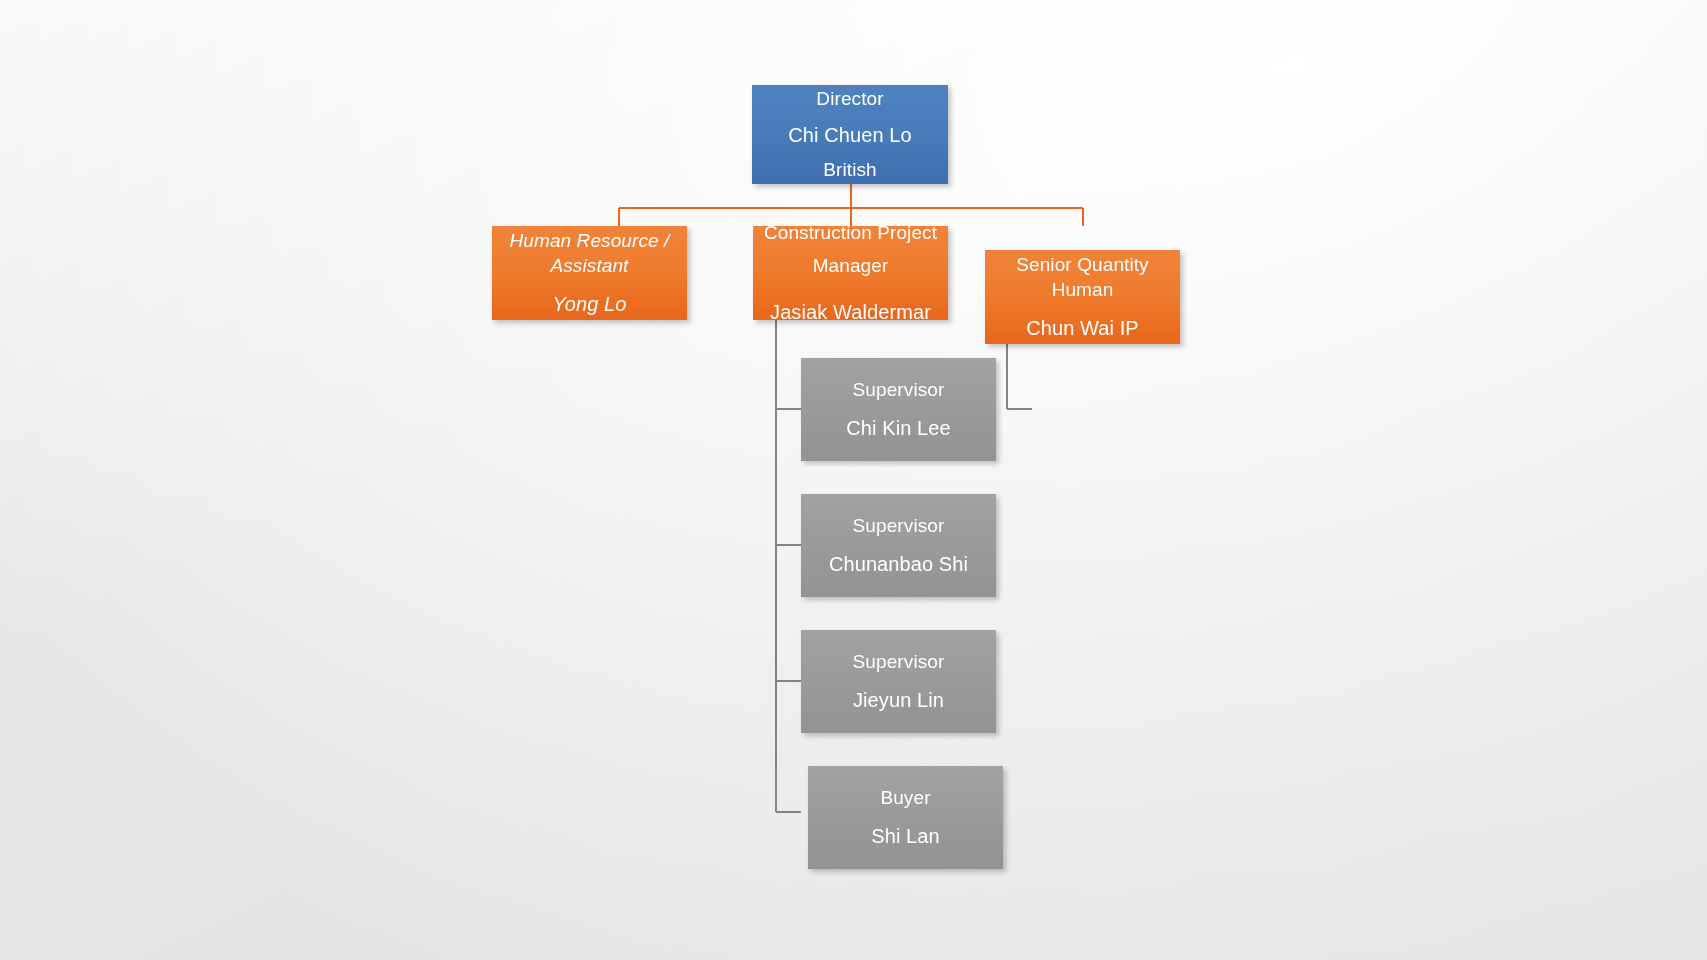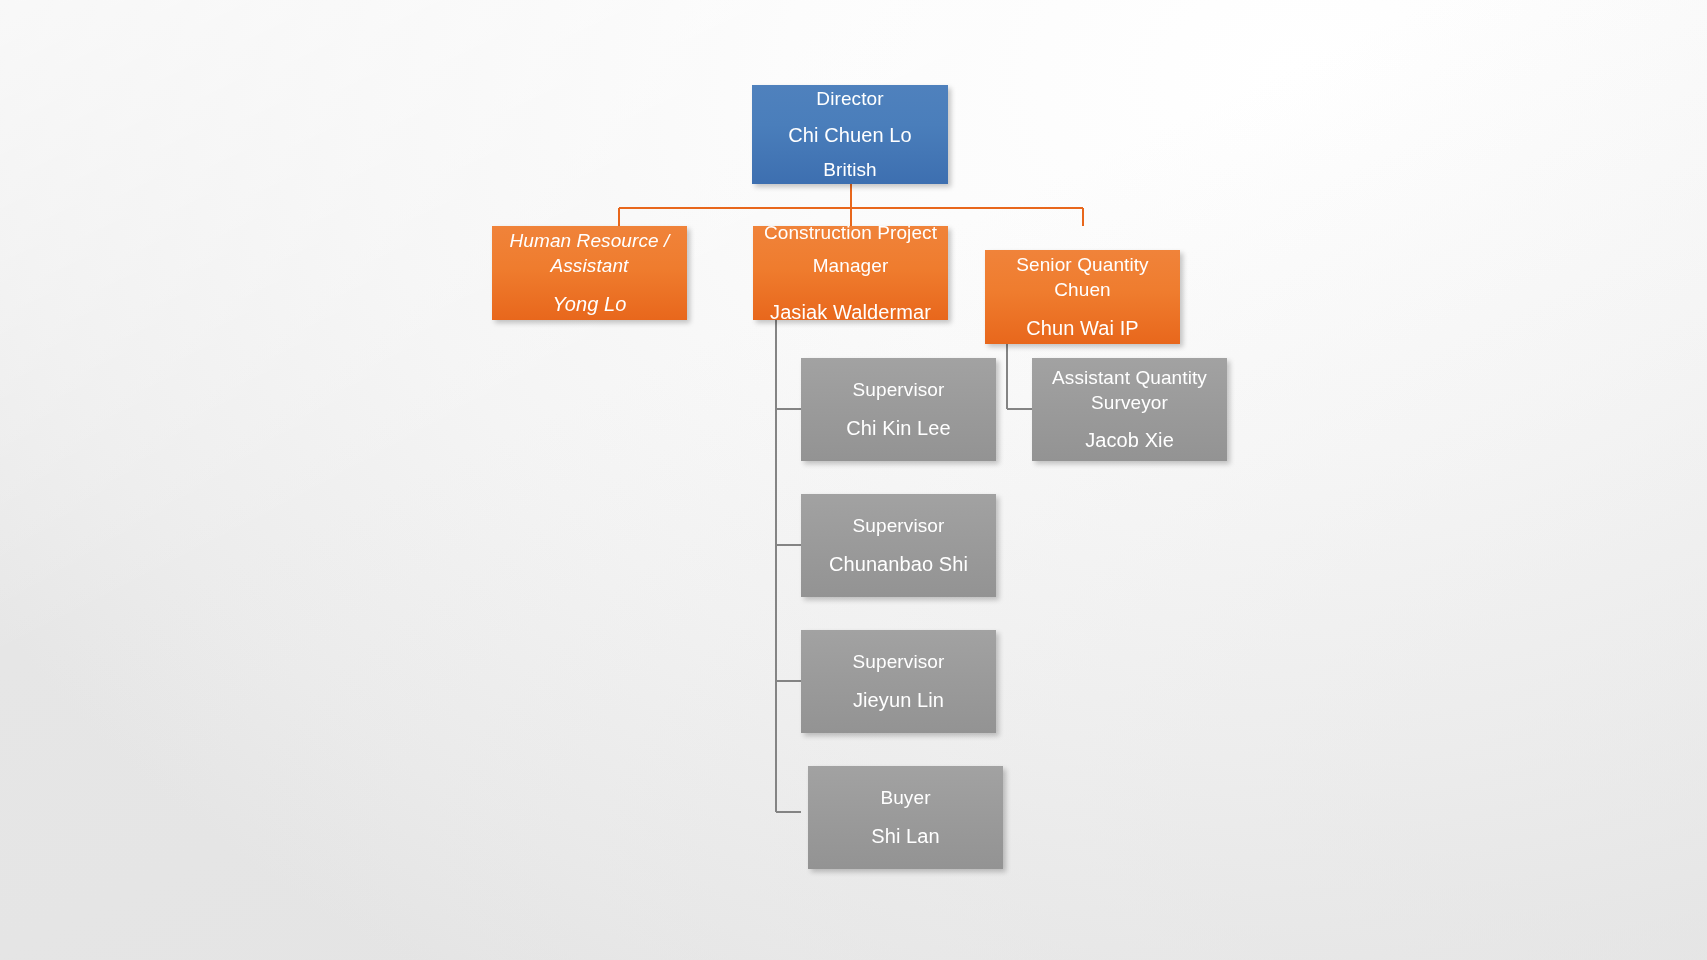--- a/index.html
+++ b/index.html
@@ -132,34 +132,29 @@
   </div>
 
   <div class="node level-manager" style="left:753px; top:226px; width:195px; height:94px;gap:8px;">
     <span class="role">Construction Project</span>
     <span class="role">Manager</span>
     <span class="person">Jasiak Waldermar</span>
   </div>
 
   <div class="node level-manager" style="left:985px; top:226px; width:195px; height:94px;margin-top:24px;">
     <span class="role">Senior Quantity</span>
-    <span class="role">Chuen</span>
+    <span class="role">Human</span>
     <span class="person">Chun Wai IP</span>
   </div>
 
   <div class="node level-staff" style="left:801px; top:358px; width:195px; height:103px;">
     <span class="role">Supervisor</span>
     <span class="person">Chi Kin Lee</span>
   </div>
 
-  <div class="node level-staff" style="left:1032px; top:358px; width:195px; height:103px;">
-    <span class="role">Assistant Quantity</span>
-    <span class="role">Surveyor</span>
-    <span class="person">Jacob Xie</span>
-  </div>
 
   <div class="node level-staff" style="left:801px; top:494px; width:195px; height:103px;">
     <span class="role">Supervisor</span>
     <span class="person">Chunanbao Shi</span>
   </div>
 
   <div class="node level-staff" style="left:801px; top:630px; width:195px; height:103px;">
     <span class="role">Supervisor</span>
     <span class="person">Jieyun Lin</span>
   </div>

